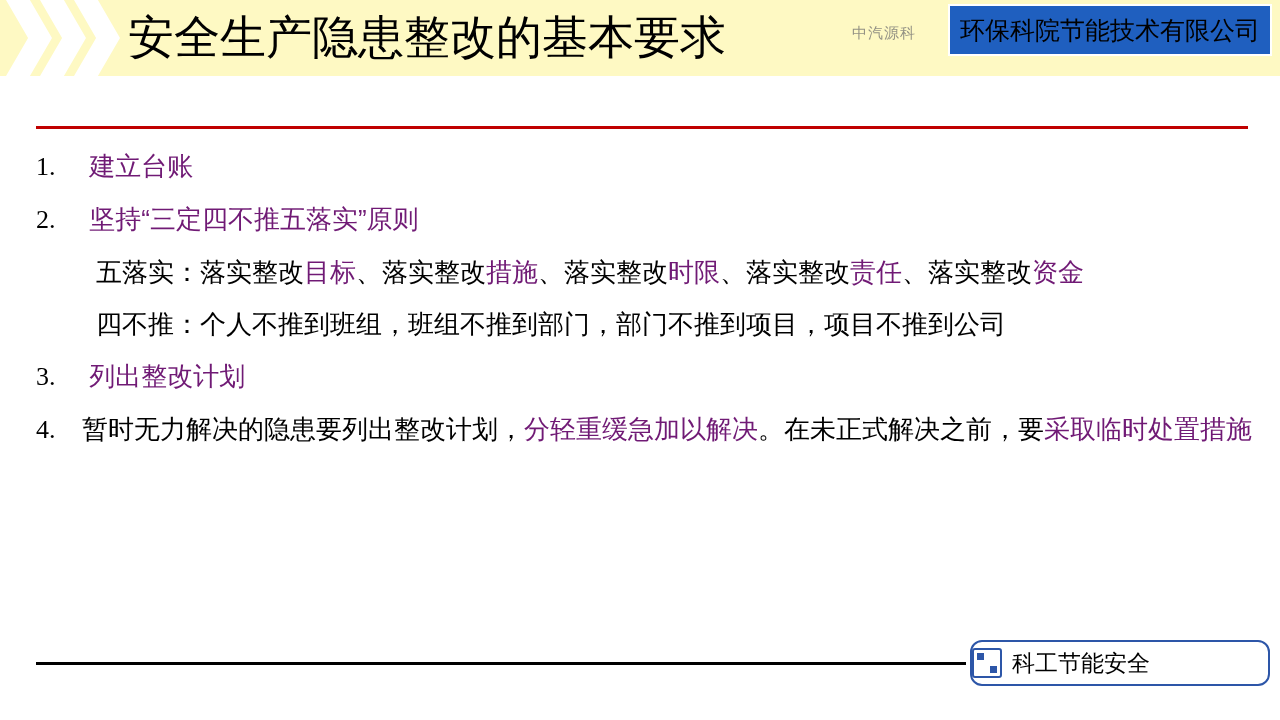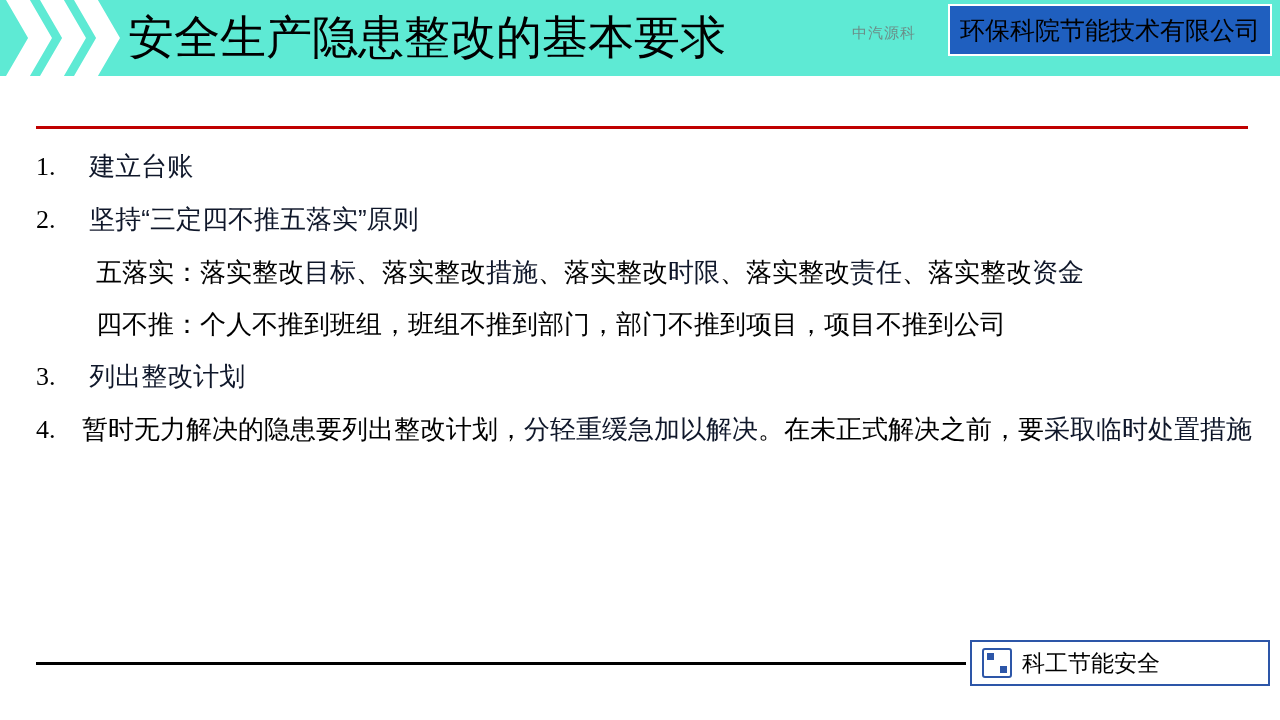--- a/index.html
+++ b/index.html
@@ -15,21 +15,21 @@
     position: relative;
   }
 
   
   .header {
     position: absolute;
     left: 0;
     top: 0;
     width: 1280px;
     height: 76px;
-    background: #5eead4;
+    background: #fef9c3;
     overflow: hidden;
   }
   .chevrons {
     position: absolute;
     left: 6px;
     top: 0;
     height: 76px;
     width: 130px;
   }
   .chev {
@@ -107,44 +107,44 @@
     white-space: nowrap;
   }
   .num {
     display: inline-block;
     width: 46px;
     text-align: left;
     font-family: "Liberation Serif", serif;
     font-size: 26px;
     color: #000000;
   }
-  .red { color: #0f172a; }
+  .red { color: #701a75; }
   .indent { padding-left: 60px; }
   .wrap { white-space: normal; }
 
   
   .rule-bottom {
     position: absolute;
     left: 36px;
     top: 662px;
     width: 930px;
     height: 3px;
     background: #000000;
   }
   .footer-badge {
     position: absolute;
     right: 10px;
     top: 640px;
     width: 300px;
     height: 46px;
     border: 2px solid #2d56a8;
-    border-radius: 0;
+    border-radius: 12px;
     display: flex;
     align-items: center;
-    padding-left: 10px;
+    padding-left: 0;
     box-sizing: border-box;
   }
   .qr-icon {
     width: 26px;
     height: 26px;
     border: 2px solid #2d56a8;
     border-radius: 3px;
     position: relative;
     flex: 0 0 auto;
   }

